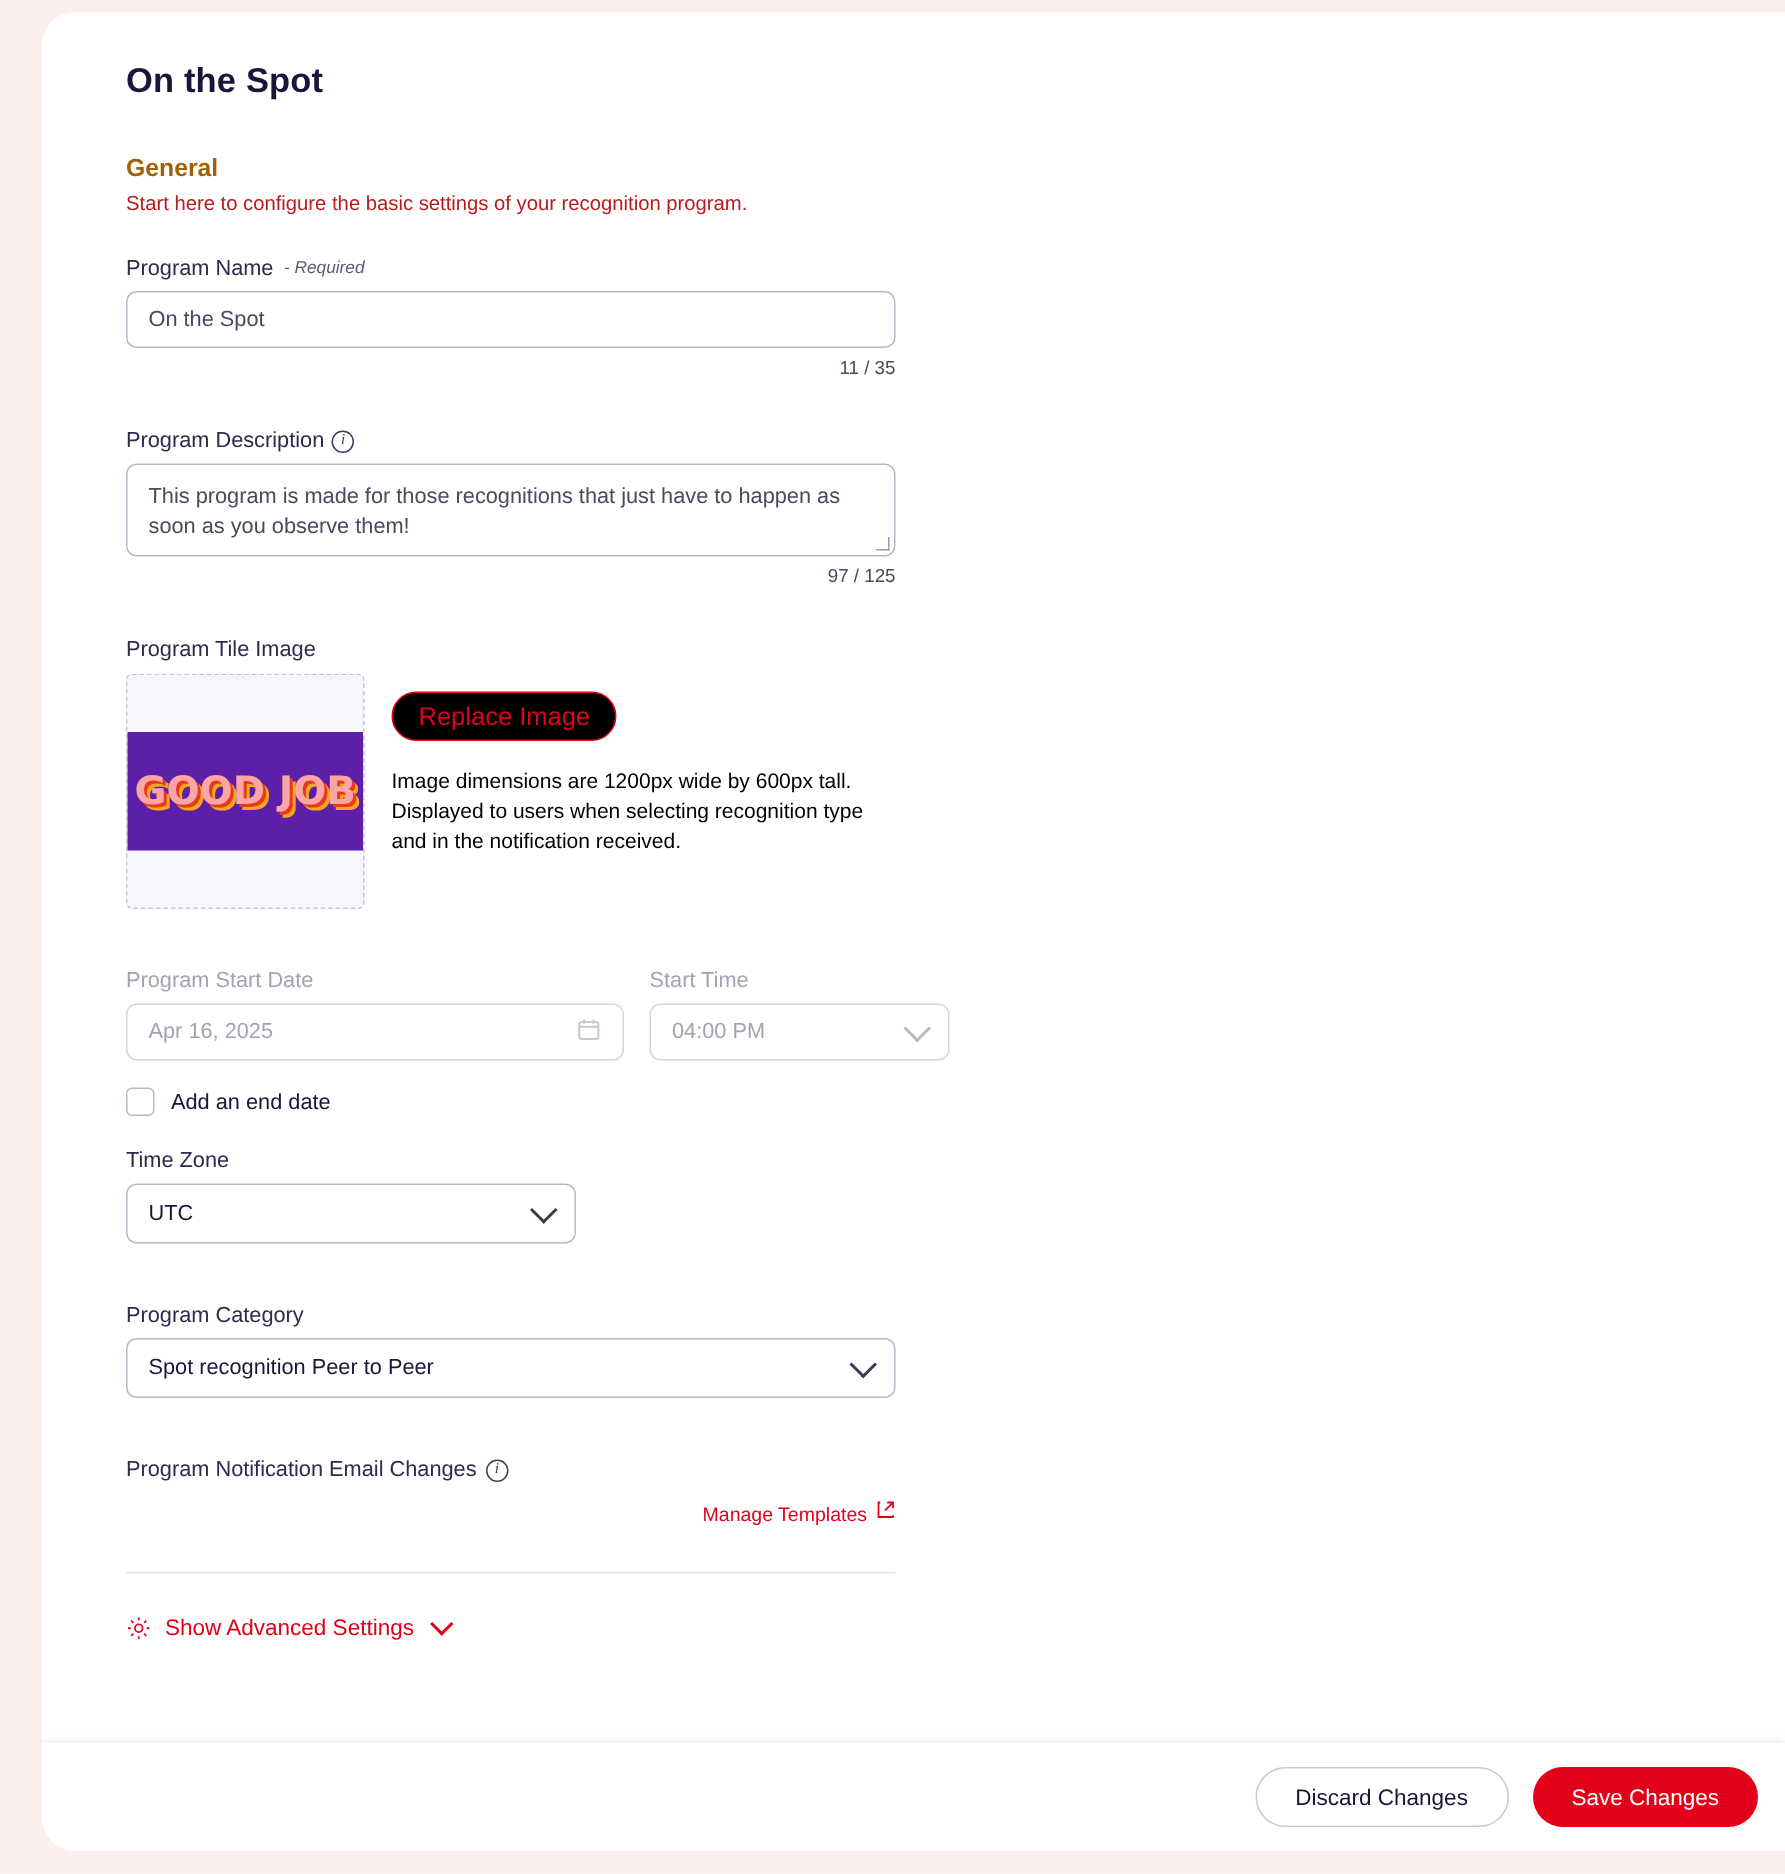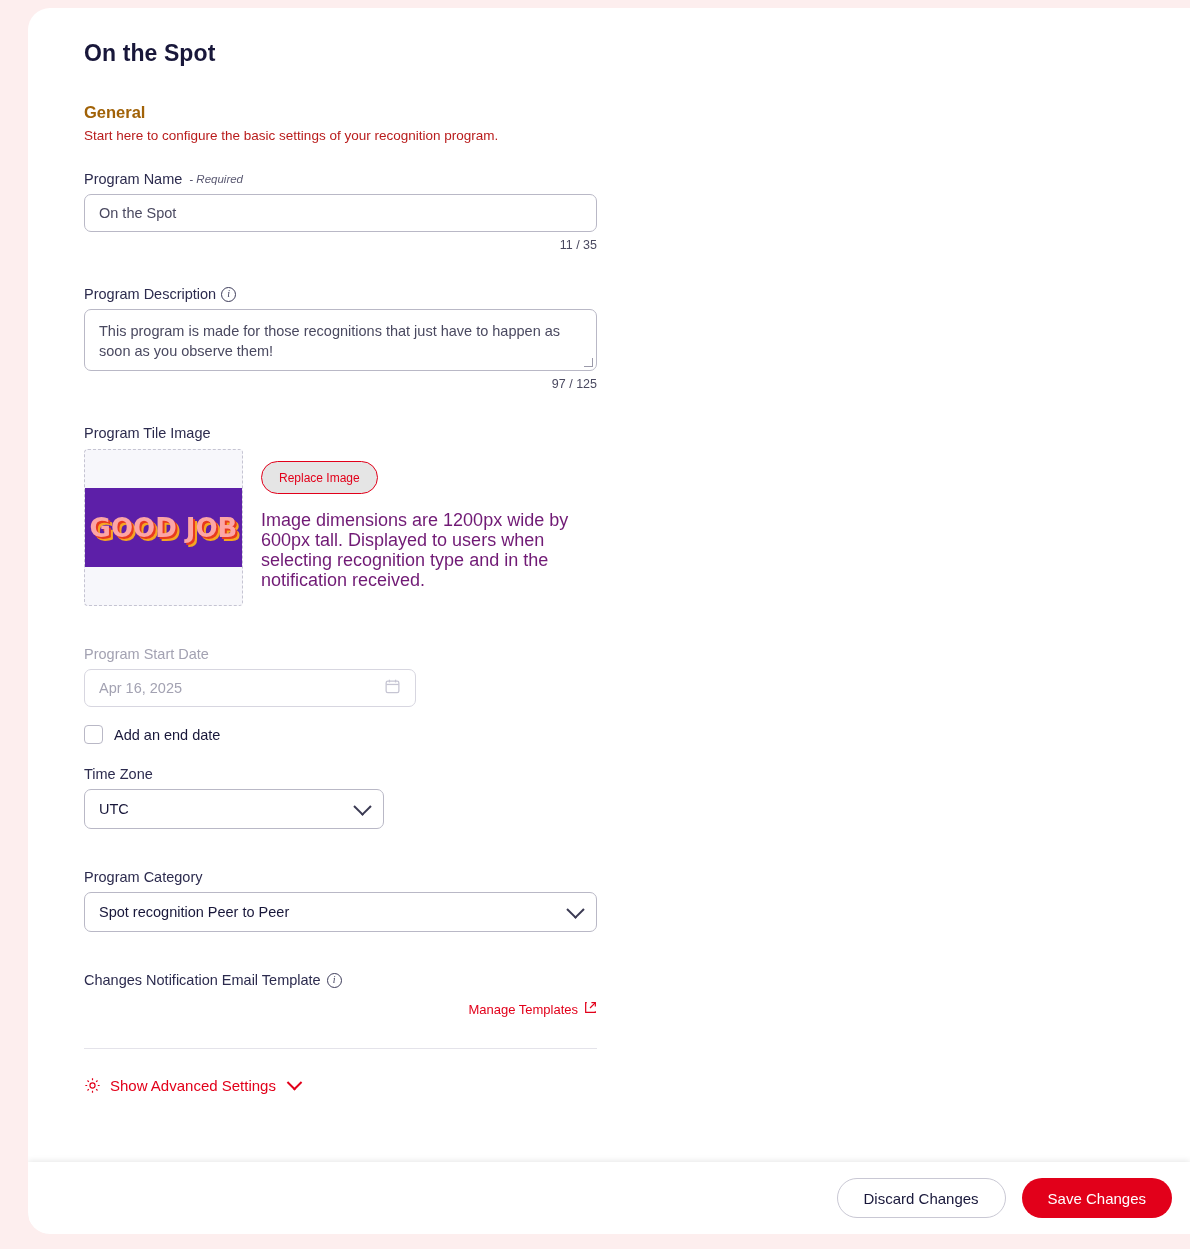--- a/index.html
+++ b/index.html
@@ -162,29 +162,29 @@
   .tile-side { padding-top: 12px; }
   .replace-btn {
     display: inline-flex;
     align-items: center;
     justify-content: center;
     height: 33px;
     padding: 0 17px;
     border: 1.3px solid #e2001a;
     border-radius: 17px;
     color: #e2001a;
-    font-size: 12px;
-    background: #e5e5e5;
+    font-size: 17px;
+    background: #000000;
     cursor: pointer;
     margin-bottom: 16px;
   }
   .tile-desc {
-    font-size: 18px;
+    font-size: 14px;
     line-height: 20px;
-    color: #701a75;
+    color: #000000;
     max-width: 340px;
   }
   .date-row {
     display: flex;
     gap: 17px;
     margin-top: 40px;
   }
   .label-muted {
     font-size: 14.5px;
     color: #a3a2b2;
@@ -397,20 +397,27 @@
             <span class="cal-icon">
               <svg width="17" height="17" viewBox="0 0 20 20" fill="none" stroke="#c6c5d3" stroke-width="1.5">
                 <rect x="2.5" y="3.8" width="15" height="13.5" rx="2"></rect>
                 <line x1="2.5" y1="7.6" x2="17.5" y2="7.6"></line>
                 <line x1="6.4" y1="2" x2="6.4" y2="5.2"></line>
                 <line x1="13.6" y1="2" x2="13.6" y2="5.2"></line>
               </svg>
             </span>
           </div>
         </div>
+        <div>
+          <div class="label-muted">Start Time</div>
+          <div class="input-muted narrow">
+            <span>04:00 PM</span>
+            <span class="chev muted"></span>
+          </div>
+        </div>
       </div>
 
       <div class="checkbox-row">
         <span class="checkbox"></span>
         <span class="checkbox-label">Add an end date</span>
       </div>
 
       <div class="select-group">
         <div class="label-dark">Time Zone</div>
         <div class="select">
@@ -422,21 +429,21 @@
       <div class="select-group" style="margin-top:40px;">
         <div class="label-dark">Program Category</div>
         <div class="select wide">
           <span>Spot recognition Peer to Peer</span>
           <span class="chev"></span>
         </div>
       </div>
 
       <div class="select-group" style="margin-top:40px;">
         <div class="label-dark">
-          <span>Changes Notification Email Template</span>
+          <span>Program Notification Email Changes</span>
           <span class="info-icon">i</span>
         </div>
         <div class="manage-row">
           <span class="manage-link">Manage Templates</span>
           <span>
             <svg width="13" height="13" viewBox="0 0 14 14" fill="none" stroke="#e2001a" stroke-width="1.3">
               <path d="M3 1.8h-1.2v10.4h10.4V11"></path>
               <path d="M6.5 7.5L12 2"></path>
               <path d="M8 1.8h4.2V6"></path>
             </svg>

